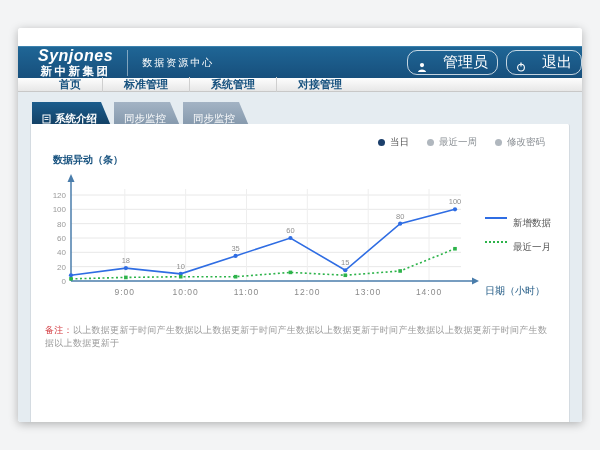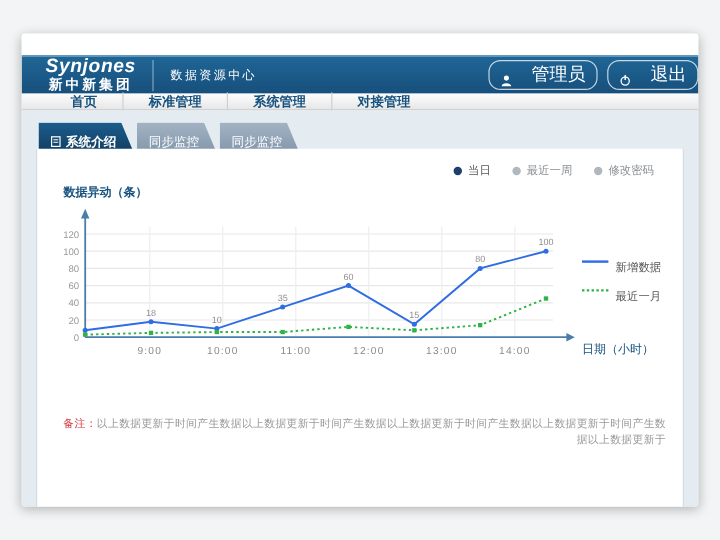--- a/index.html
+++ b/index.html
@@ -55,21 +55,21 @@
   .ylabel { font-size:10px; color:#17527f; margin:4px 0 0 8px; font-weight:bold; }
 
   .chart-row { display:flex; margin-top:2px; }
   #chart-svg { flex:0 0 auto; }
   .legend-col { width:80px; padding-top:48px; }
   .legend-item { display:flex; gap:6px; margin-bottom:11px; cursor:pointer; }
   .legend-line { width:22px; border-top:2px solid #2f6de3; }
   .legend-txt { font-size:9.5px; color:#555; }
   .xlabel { font-size:10px; color:#17527f; font-weight:normal; margin-top:30px; white-space:nowrap; }
 
-  .note { text-align:right; font-size:9px; margin-top:36px; letter-spacing:.3px; }
+  .note { text-align:left; font-size:9px; margin-top:13px; letter-spacing:.3px; }
   .note-label { color:#d2373d; }
   .note-text { color:#9a9a9a; }
 
   text { font-family:"Liberation Sans","DejaVu Sans",sans-serif; }
 </style>
 </head>
 <body>
 
 <div class="stage">
   <div class="card">

